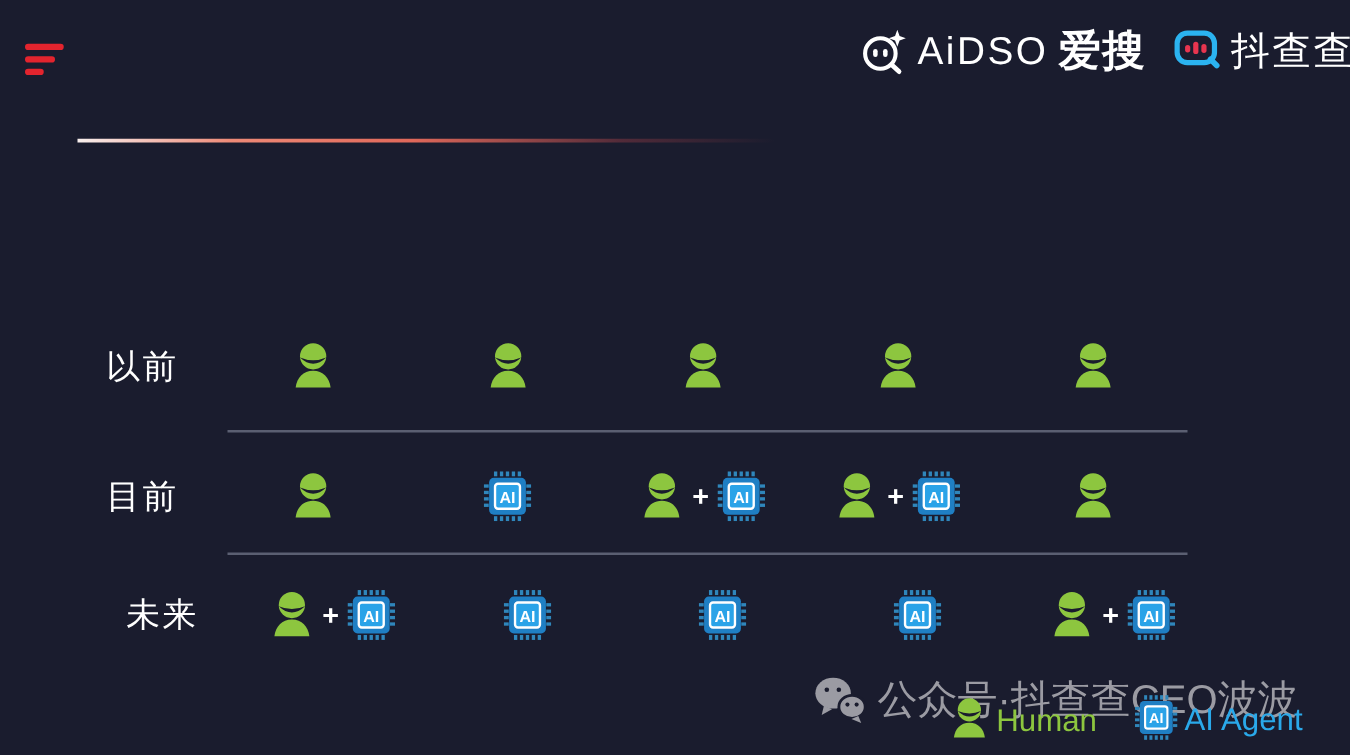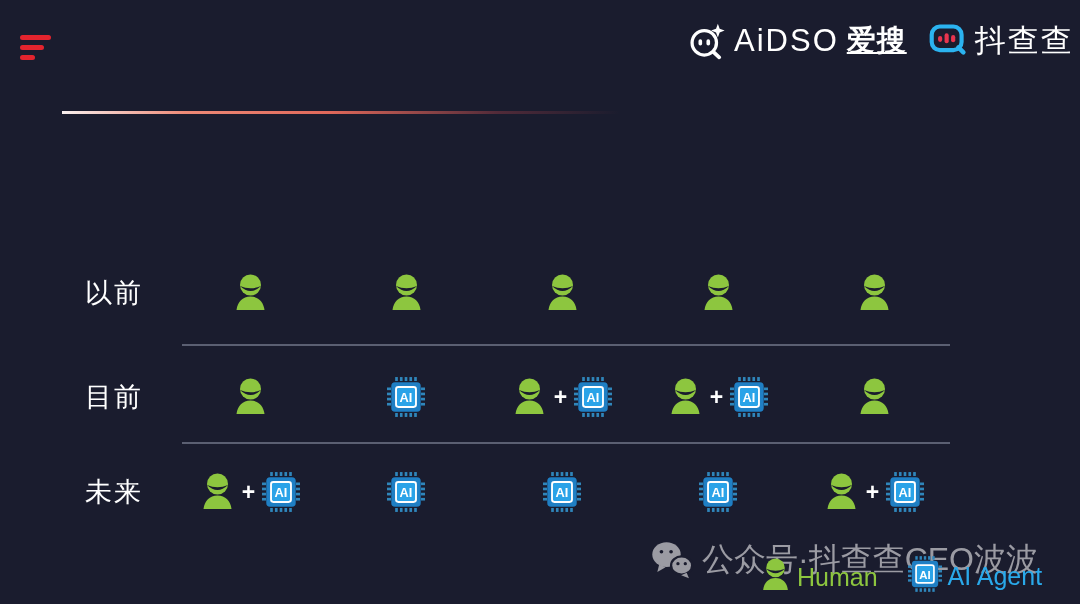--- a/index.html
+++ b/index.html
@@ -23,21 +23,21 @@
     white-space:nowrap;
   }
   .title-underline {
     position:absolute; left:62px; top:111px; width:558px; height:3px;
     background:linear-gradient(90deg,#f8efee 0%,#ee8a77 22%,#e0685a 48%,rgba(150,60,70,.45) 78%,rgba(150,60,70,0) 100%);
   }
 
   
   .logo-bar { position:absolute; left:688px; top:20px; height:42px; display:flex; align-items:center; gap:8px; }
   .brand-name { color:#ffffff; font-weight:400; font-size:31px; letter-spacing:2px; white-space:nowrap; }
-  .brand-cn { color:#ffffff; font-weight:800; font-size:29px; letter-spacing:1px; white-space:nowrap;text-decoration:underline; }
+  .brand-cn { color:#ffffff; font-weight:800; font-size:34px; letter-spacing:1px; white-space:nowrap; }
   .logo-gap { width:6px; }
 
   
   .stage-row {
     position:absolute; left:200px; top:130px; width:725px; height:100px;
     display:flex; justify-content:space-between; align-items:center;
   }
   .stage-circle {
     width:100px; height:100px; border-radius:50%; flex-shrink:0;
     background:#c217ef;
@@ -52,21 +52,21 @@
   }
 
   
   .divider { position:absolute; left:182px; width:768px; height:2px; background:#5b5f72; }
   .divider-1 { top:344px; }
   .divider-2 { top:442px; }
 
   .matrix-row { position:absolute; left:0; width:996px; height:52px; }
   .row-0 { top:267px; }
   .row-1 { top:371px; }
-  .row-2 { top:466px; }
+  .row-2 { top:466px;margin-left:16px; }
   .row-label {
     position:absolute; left:85px; top:50%; transform:translateY(-50%);
     color:#ffffff; font-size:27px; letter-spacing:2px; white-space:nowrap;
   }
   .row-cells {
     position:absolute; left:172px; top:0; width:780px; height:100%;
     display:grid; grid-template-columns:repeat(5,1fr);
   }
   .cell { display:flex; align-items:center; justify-content:center; gap:7px; }
   .plus { color:#ffffff; font-size:23px; font-weight:bold; line-height:1; }

